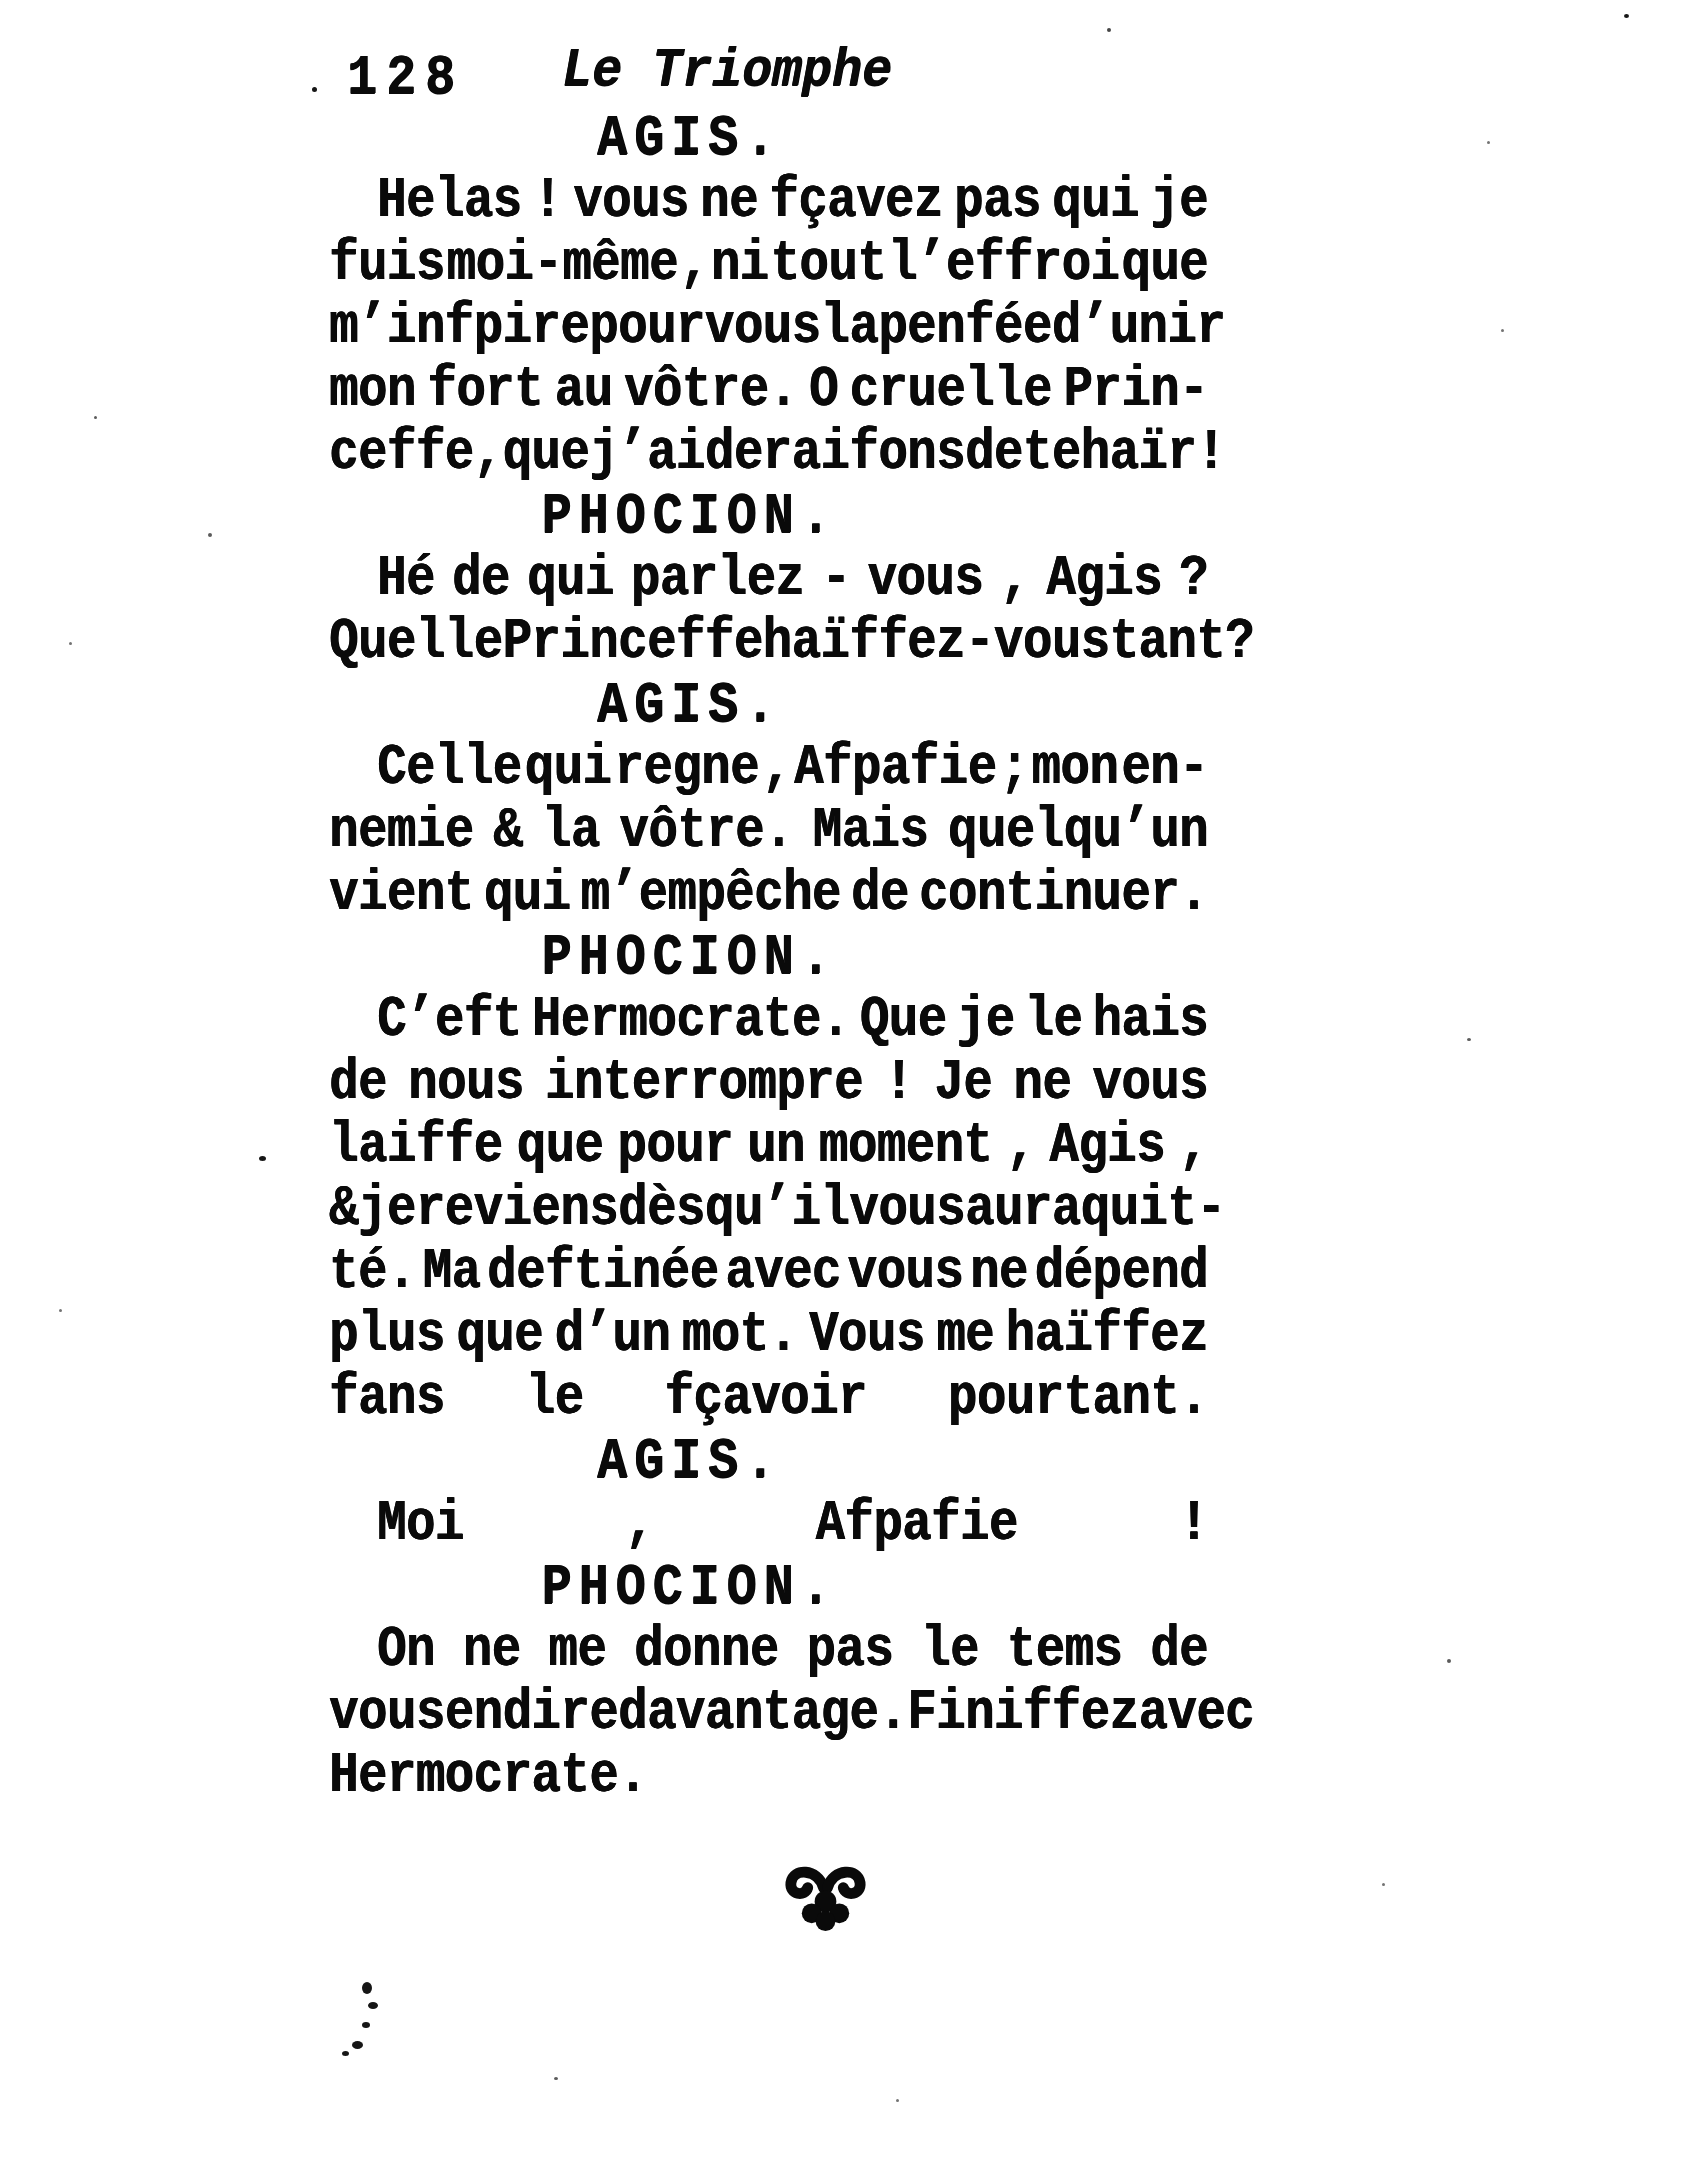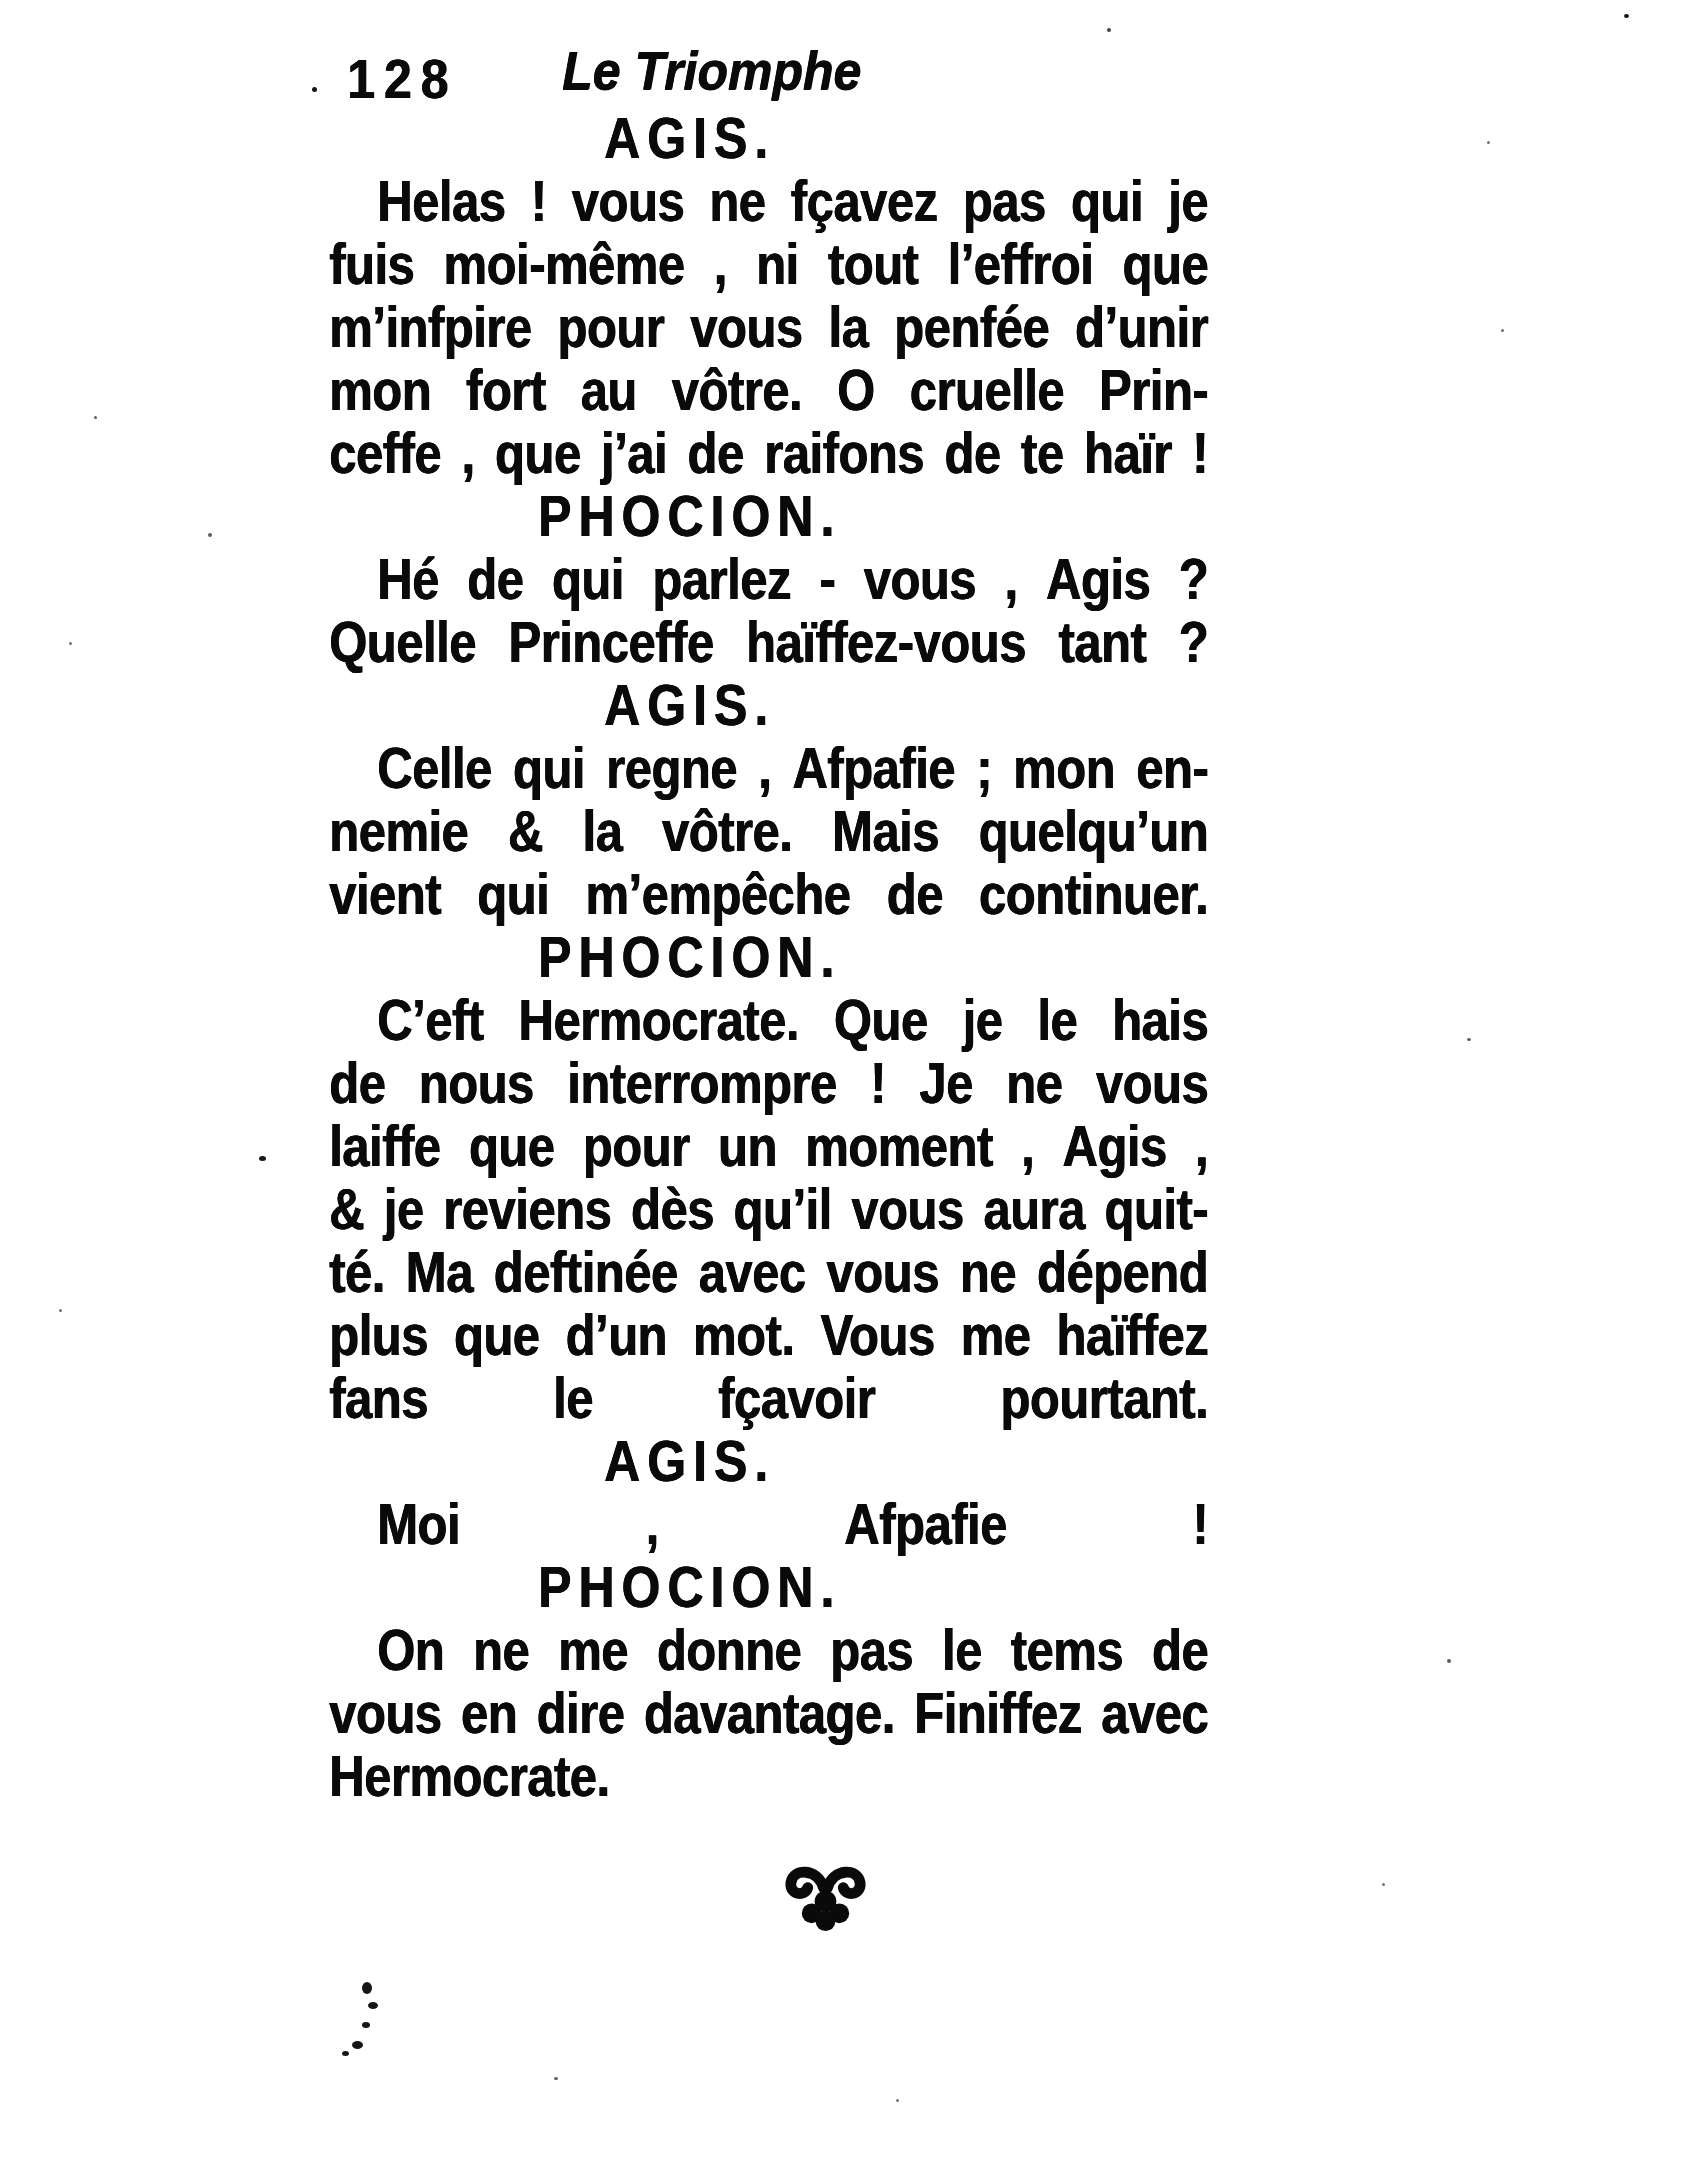--- a/index.html
+++ b/index.html
@@ -1,21 +1,21 @@
 <!DOCTYPE html>
 <html><head>
 <meta charset="utf-8">
 <style>
   html,body{margin:0;padding:0;background:#ffffff;}
   .page{
     position:relative;
     width:1683px;height:2167px;
     background:#ffffff;
     overflow:hidden;
-    font-family:Liberation Sans, sans-serif;
+    font-family:Liberation Mono, monospace;
     color:#0a0a0a;
     text-shadow:0.7px 0 0 currentColor, 0 0.4px 0 currentColor; 
   }
   .folio{
     position:absolute;left:347px;top:50px;
     font-size:50px;font-weight:700;letter-spacing:9px;
     transform:scaleY(1.1);
   }
   .running-title{
     position:absolute;left:562px;top:42px;

